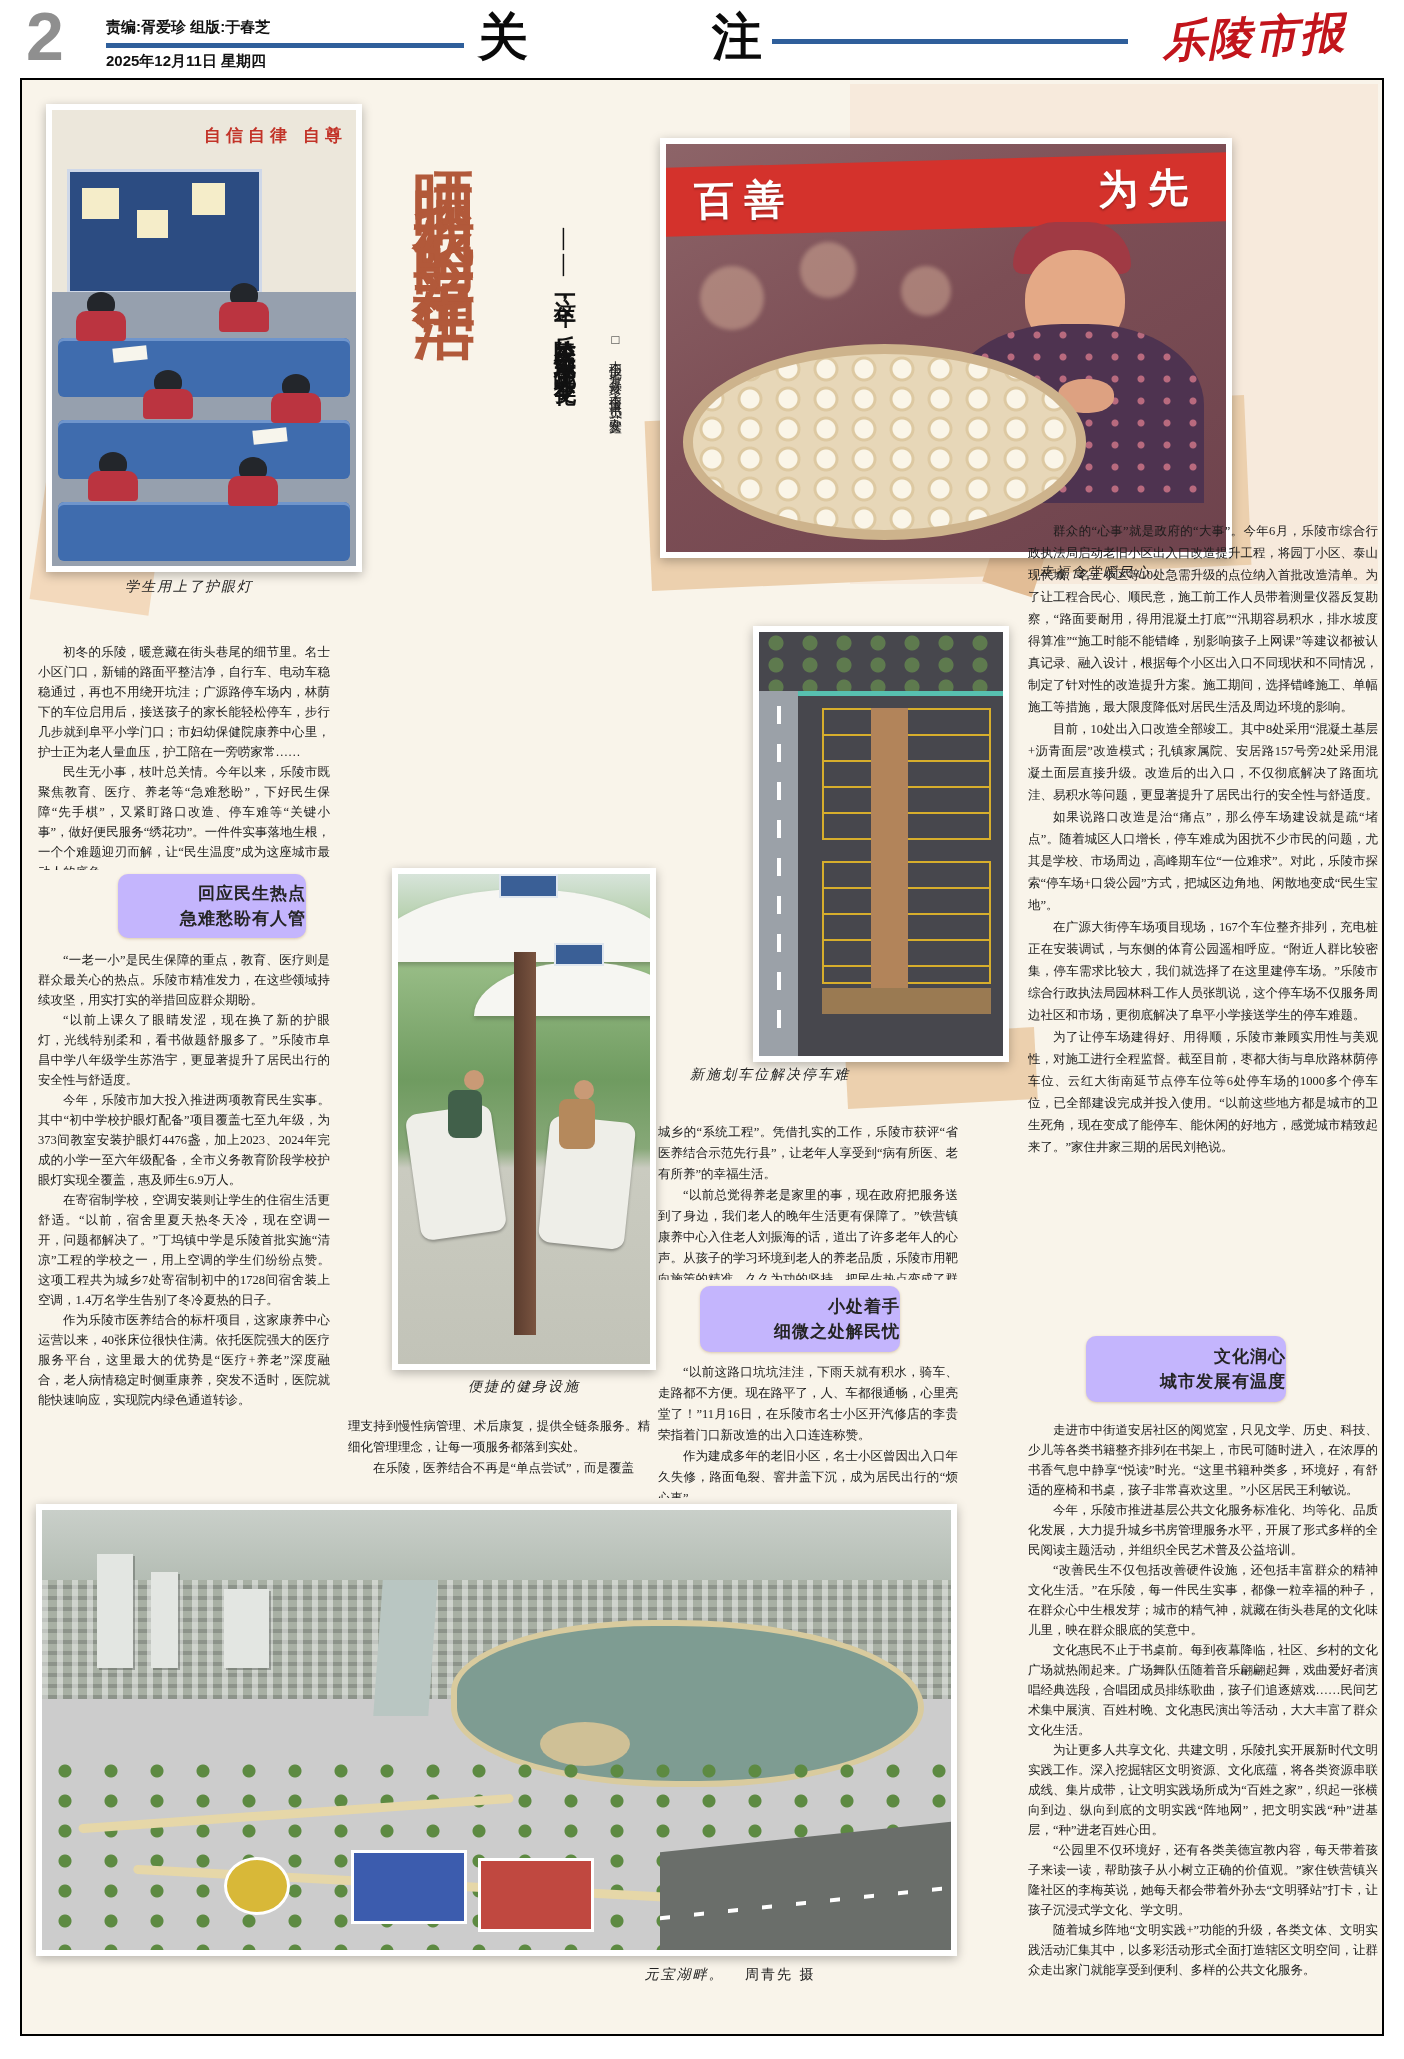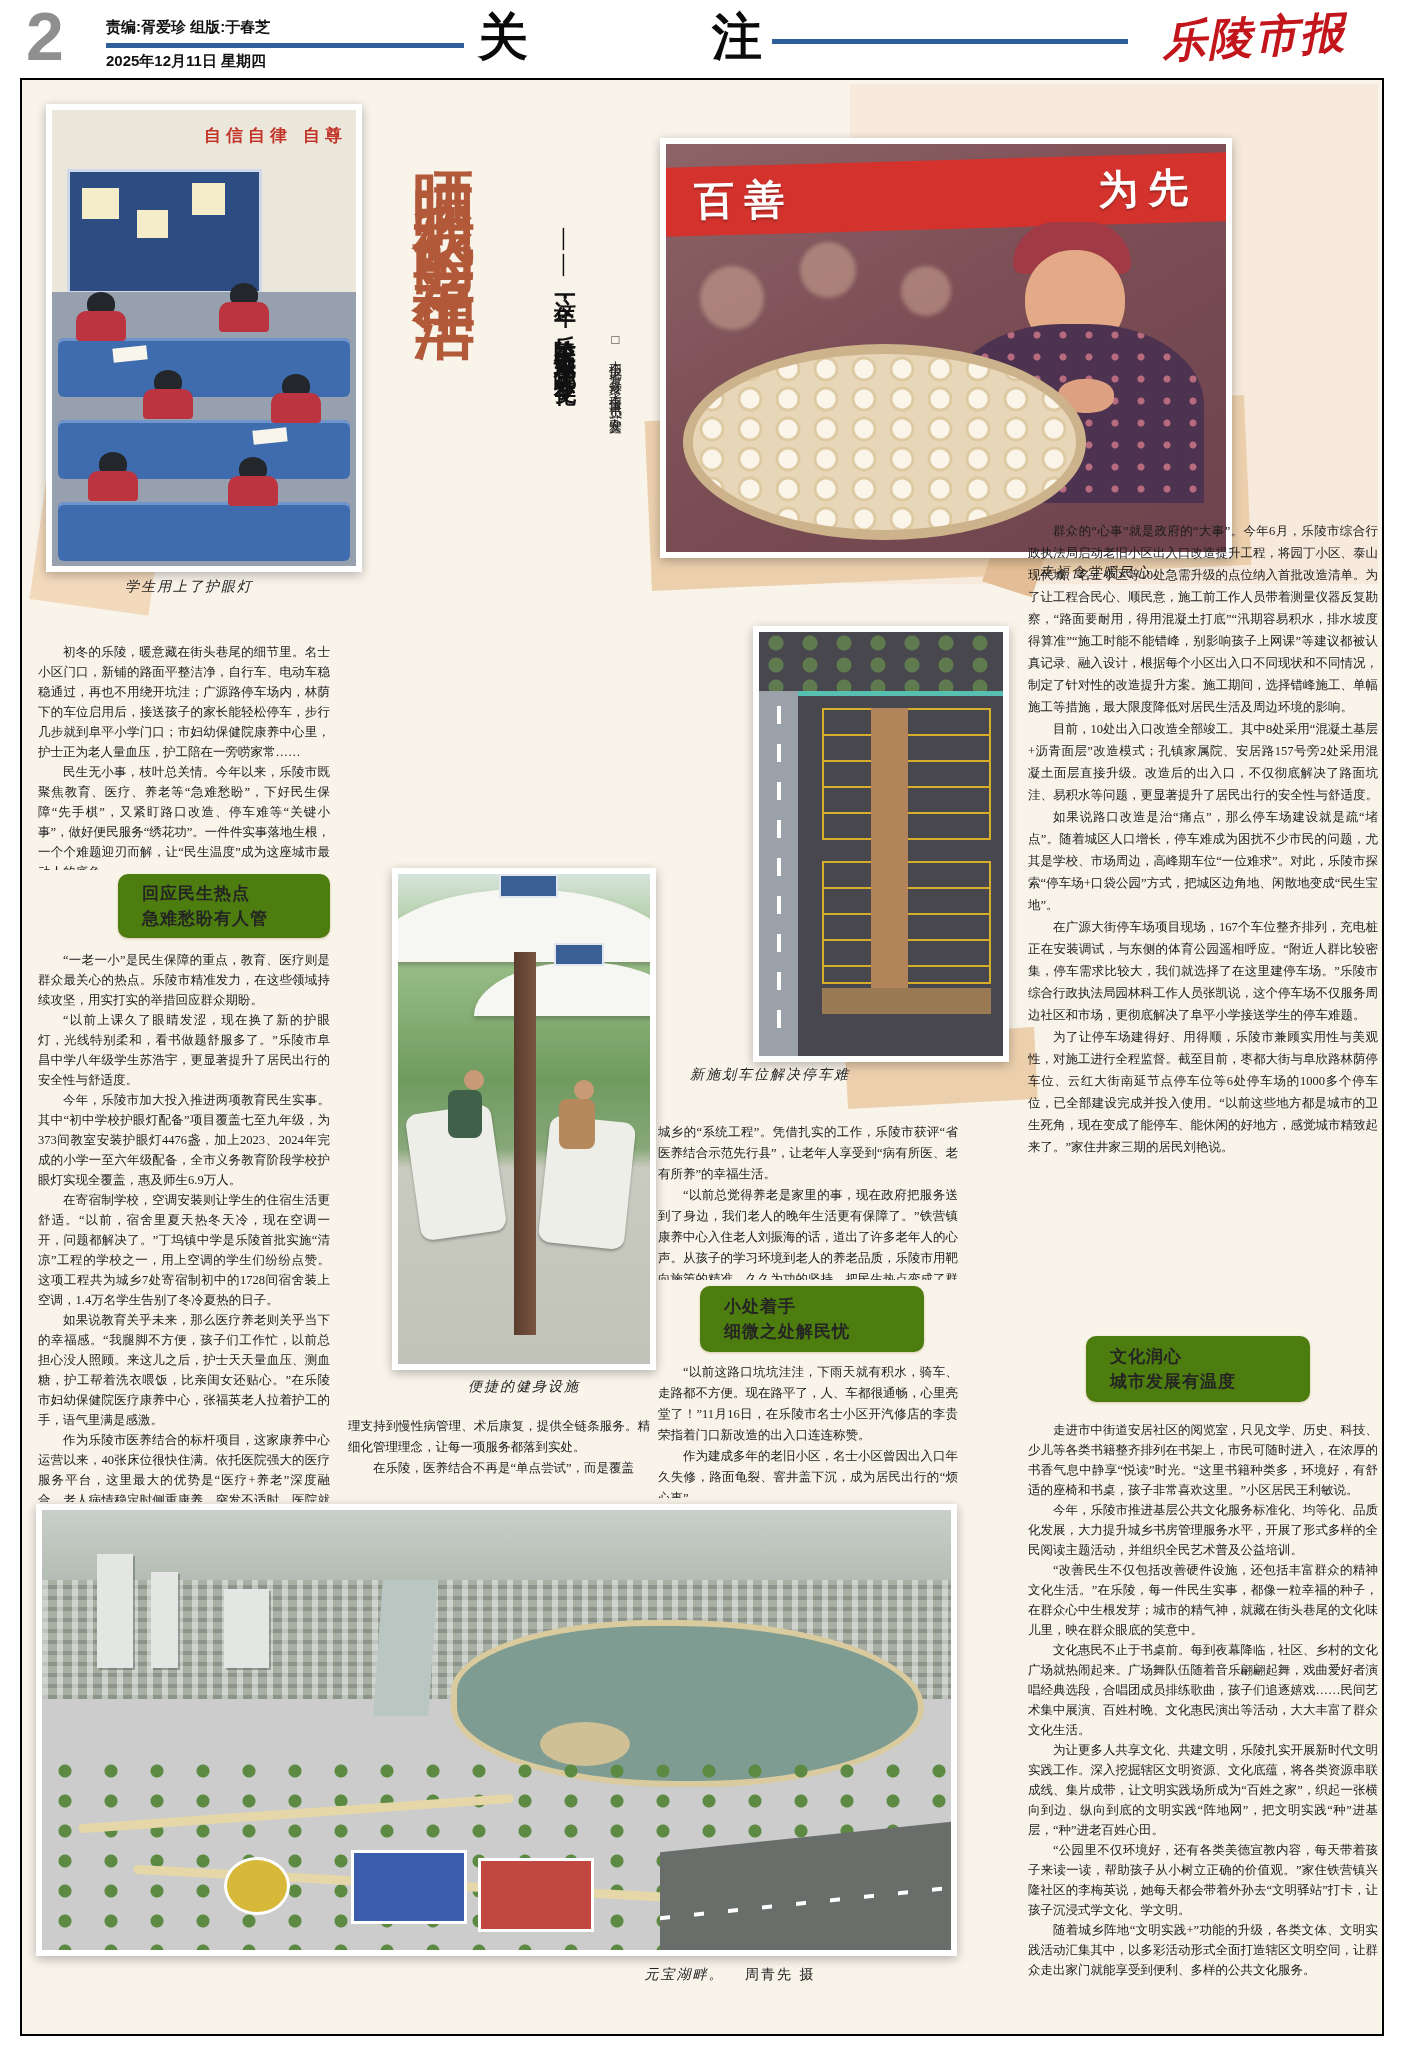--- a/index.html
+++ b/index.html
@@ -89,22 +89,22 @@
     font-size:62px;letter-spacing:16px;line-height:1.05;font-family:"Liberation Sans",sans-serif;}
   .vsub{position:absolute;writing-mode:vertical-rl;font-size:22px;letter-spacing:4px;color:#111;font-family:"Liberation Serif",serif;font-weight:bold;}
   .vby{position:absolute;writing-mode:vertical-rl;font-size:13px;letter-spacing:3px;color:#222;font-family:"Liberation Serif",serif;}
   
   .tblock{position:absolute;overflow:hidden;font-family:"Liberation Serif",serif;font-size:12.5px;color:#1b1b1b;}
   .para{margin:0;text-indent:2em;text-align:justify;}
   .para.cont{text-indent:0;}
   .lh20 .para{line-height:20px;}
   .lh21 .para{line-height:21px;}
   .lh22 .para{line-height:22px;}
-  .secbox{position:absolute;background:#4d7c0f;border-radius:10px;display:flex;flex-direction:column;
-    align-items:flex-start;justify-content:center;box-shadow:0 1px 3px rgba(160,120,60,.35);padding-left:24px;}
+  .secbox{position:absolute;background:#c4b5fd;border-radius:10px;display:flex;flex-direction:column;
+    align-items:flex-end;justify-content:center;box-shadow:0 1px 3px rgba(160,120,60,.35);}
   .secbox span{font-weight:bold;font-size:17px;line-height:1.5;color:#242424;letter-spacing:1px;font-family:"Liberation Sans",sans-serif;}
   .credit{font-style:normal;}
 </style>
 </head>
 <body>
 
 <div>
   <div class="pagenum">2</div>
   <div class="ed-line">责编:胥爱珍 组版:于春芝</div>
   <div class="hrule left"></div>
@@ -246,21 +246,20 @@
   </div>
 <div class="secbox" style="left:118px;top:874px;width:188px;height:64px;">
   <span>回应民生热点</span>
   <span>急难愁盼有人管</span>
 </div>
 <div class="tblock lh20" style="left:38px;top:950px;width:292px;height:552px;">
     <p class="para">“一老一小”是民生保障的重点，教育、医疗则是群众最关心的热点。乐陵市精准发力，在这些领域持续攻坚，用实打实的举措回应群众期盼。</p>
     <p class="para">“以前上课久了眼睛发涩，现在换了新的护眼灯，光线特别柔和，看书做题舒服多了。”乐陵市阜昌中学八年级学生苏浩宇，更显著提升了居民出行的安全性与舒适度。</p>
     <p class="para">今年，乐陵市加大投入推进两项教育民生实事。其中“初中学校护眼灯配备”项目覆盖七至九年级，为373间教室安装护眼灯4476盏，加上2023、2024年完成的小学一至六年级配备，全市义务教育阶段学校护眼灯实现全覆盖，惠及师生6.9万人。</p>
     <p class="para">在寄宿制学校，空调安装则让学生的住宿生活更舒适。“以前，宿舍里夏天热冬天冷，现在空调一开，问题都解决了。”丁坞镇中学是乐陵首批实施“清凉”工程的学校之一，用上空调的学生们纷纷点赞。这项工程共为城乡7处寄宿制初中的1728间宿舍装上空调，1.4万名学生告别了冬冷夏热的日子。</p>
-    <p class="para">如果说教育关乎未来，那么医疗养老则关乎当下的幸福感。“我腿脚不方便，孩子们工作忙，以前总担心没人照顾。来这儿之后，护士天天量血压、测血糖，护工帮着洗衣喂饭，比亲闺女还贴心。”在乐陵市妇幼保健院医疗康养中心，张福英老人拉着护工的手，语气里满是感激。</p>
     <p class="para">作为乐陵市医养结合的标杆项目，这家康养中心运营以来，40张床位很快住满。依托医院强大的医疗服务平台，这里最大的优势是“医疗+养老”深度融合，老人病情稳定时侧重康养，突发不适时，医院就能快速响应，实现院内绿色通道转诊。</p>
   </div>
 
 <div class="photo" style="left:392px;top:868px;width:264px;height:502px;">
   <div class="inner">
     <div class="p4-bg"></div>
     <div class="p4-can" style="left:-12%;top:3%;width:124%;height:15%;"></div>
     <div class="p4-can" style="left:30%;top:18%;width:85%;height:11%;"></div>
     <div class="p4-panel" style="left:40%;top:0;width:22%;height:4%;"></div>
     <div class="p4-panel" style="left:62%;top:14%;width:18%;height:4%;"></div>

